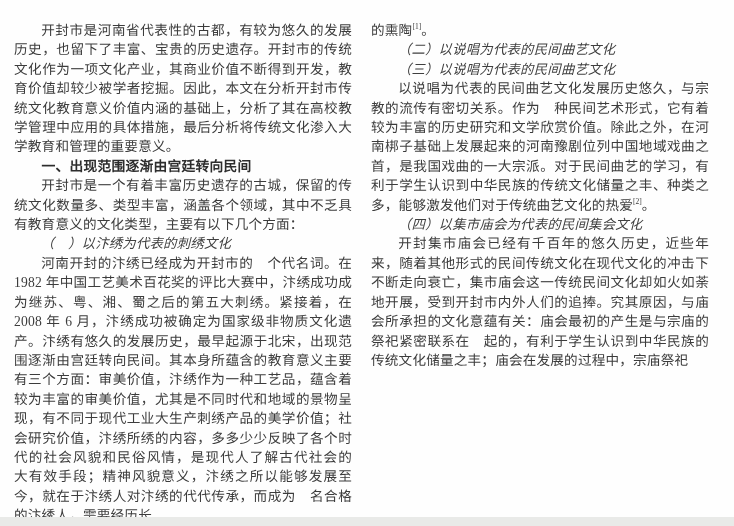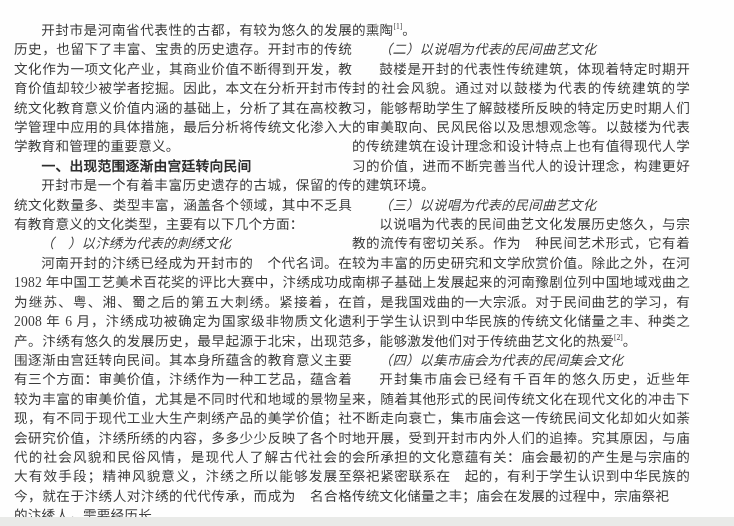--- a/index.html
+++ b/index.html
@@ -13,20 +13,21 @@
     width: 734px;
     height: 526px;
     background: #fefefe;
     overflow: hidden;
   }
   .columns {
     position: absolute;
     top: 21px;
     left: 14px;
     display: flex;
+    gap: 19px;
   }
   .col {
     width: 338px;
   }
   .col p {
     margin: 0;
     font-size: 13.6px;
     line-height: 19.4px;
     color: #3c3c3c;
     text-align: justify;
@@ -69,21 +70,20 @@
     <div class="col">
         <p class="body indent"><span>开封市是河南省代表性的古都，有较为悠久的发展历史，也留下了丰富、宝贵的历史遗存。开封市的传统文化作为一项文化产业，其商业价值不断得到开发，教育价值却较少被学者挖掘。因此，本文在分析开封市传统文化教育意义价值内涵的基础上，分析了其在高校教学管理中应用的具体措施，最后分析将传统文化渗入大学教育和管理的重要意义。</span></p>
         <p class="heading-bold indent"><span>一、出现范围逐渐由宫廷转向民间</span></p>
         <p class="body indent"><span>开封市是一个有着丰富历史遗存的古城，保留的传统文化数量多、类型丰富，涵盖各个领域，其中不乏具有教育意义的文化类型，主要有以下几个方面：</span></p>
         <p class="heading-kai indent"><span>（　）以汴绣为代表的刺绣文化</span></p>
         <p class="body indent"><span>河南开封的汴绣已经成为开封市的　个代名词。在 1982 年中国工艺美术百花奖的评比大赛中，汴绣成功成为继苏、粤、湘、蜀之后的第五大刺绣。紧接着，在 2008 年 6 月，汴绣成功被确定为国家级非物质文化遗产。汴绣有悠久的发展历史，最早起源于北宋，出现范围逐渐由宫廷转向民间。其本身所蕴含的教育意义主要有三个方面：审美价值，汴绣作为一种工艺品，蕴含着较为丰富的审美价值，尤其是不同时代和地域的景物呈现，有不同于现代工业大生产刺绣产品的美学价值；社会研究价值，汴绣所绣的内容，多多少少反映了各个时代的社会风貌和民俗风情，是现代人了解古代社会的　大有效手段；精神风貌意义，汴绣之所以能够发展至今，就在于汴绣人对汴绣的代代传承，而成为　名合格的汴绣人，需要经历长</span></p>
       </div>
     <div class="col">
         <p class="body"><span>的熏陶</span><sup>[1]</sup><span>。</span></p>
         <p class="heading-kai indent"><span>（二）以说唱为代表的民间曲艺文化</span></p>
-        <p class="body indent"><span>鼓楼是开封的代表性传统建筑，体现着特定时期开封的社会风貌。通过对以鼓楼为代表的传统建筑的学习，能够帮助学生了解鼓楼所反映的特定历史时期人们的审美取向、民风民俗以及思想观念等。以鼓楼为代表的传统建筑在设计理念和设计特点上也有值得现代人学习的价值，进而不断完善当代人的设计理念，构建更好的建筑环境。</span></p>
         <p class="heading-kai indent"><span>（三）以说唱为代表的民间曲艺文化</span></p>
         <p class="body indent"><span>以说唱为代表的民间曲艺文化发展历史悠久，与宗教的流传有密切关系。作为　种民间艺术形式，它有着较为丰富的历史研究和文学欣赏价值。除此之外，在河南梆子基础上发展起来的河南豫剧位列中国地域戏曲之首，是我国戏曲的一大宗派。对于民间曲艺的学习，有利于学生认识到中华民族的传统文化储量之丰、种类之多，能够激发他们对于传统曲艺文化的热爱</span><sup>[2]</sup><span>。</span></p>
         <p class="heading-kai indent"><span>（四）以集市庙会为代表的民间集会文化</span></p>
         <p class="body indent"><span>开封集市庙会已经有千百年的悠久历史，近些年来，随着其他形式的民间传统文化在现代文化的冲击下不断走向衰亡，集市庙会这一传统民间文化却如火如荼地开展，受到开封市内外人们的追捧。究其原因，与庙会所承担的文化意蕴有关：庙会最初的产生是与宗庙的祭祀紧密联系在　起的，有利于学生认识到中华民族的传统文化储量之丰；庙会在发展的过程中，宗庙祭祀</span></p>
       </div>
   </div>
   <div class="bottom-strip" style="background: rgb(233, 234, 232);"></div>
 </div>
 
 </body></html>

